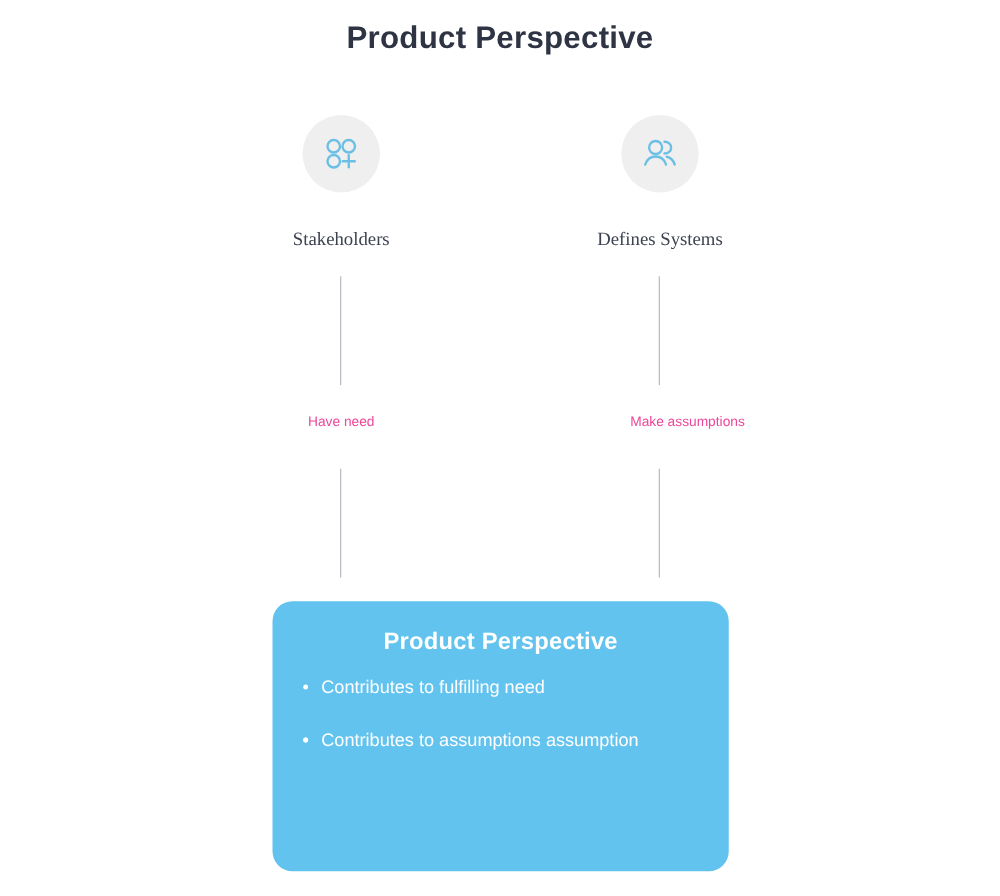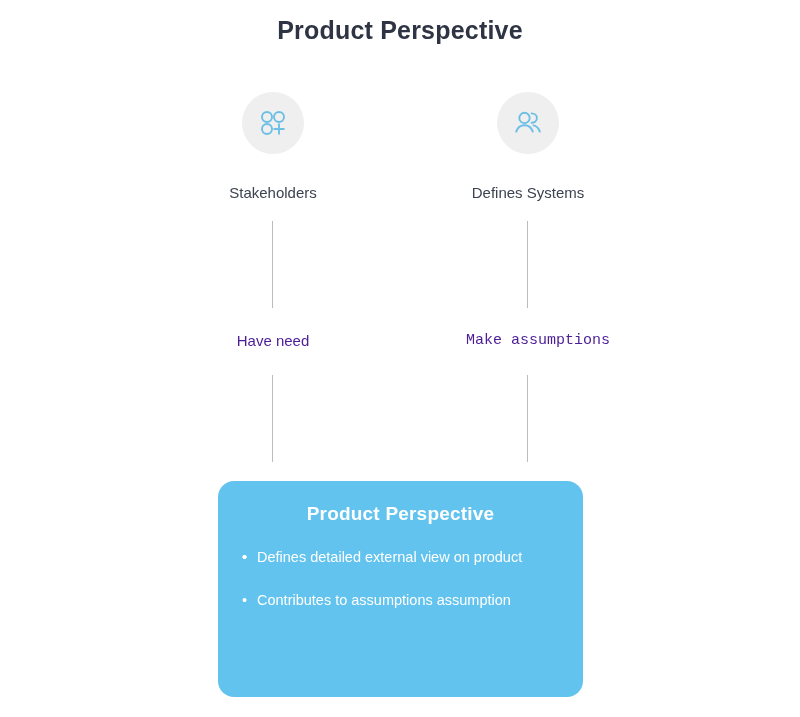--- a/index.html
+++ b/index.html
@@ -54,33 +54,34 @@
     align-items: center;
     justify-content: center;
   }
   .icon-circle svg { display: block; }
 
   .node-label {
     margin-top: 30px;
     font-size: 15px;
     color: #3c4250;
     white-space: nowrap;
+    font-family: Liberation Serif, serif;
   }
 
   
   .mid-label {
     position: absolute;
     width: 220px;
     text-align: center;
-    font-size: 15px;
-    color: #4c1d95;
+    font-size: 11px;
+    color: #ec4899;
     white-space: nowrap;
   }
   .mid-have-need        { left: 163px; top: 332px; }
-  .mid-make-assumptions { left: 428px; top: 332px; font-family: Liberation Mono, monospace; }
+  .mid-make-assumptions { left: 440px; top: 332px; }
 
   
   .connector {
     position: absolute;
     width: 1px;
     background: #b9bcc2;
   }
   .conn-left-top    { left: 272px; top: 221px; height: 87px; }
   .conn-right-top   { left: 527px; top: 221px; height: 87px; }
   .conn-left-bottom { left: 272px; top: 375px; height: 87px; }
@@ -170,24 +171,24 @@
   <div class="mid-label mid-make-assumptions">Make assumptions</div>
 
   <div class="connector conn-left-bottom"></div>
   <div class="connector conn-right-bottom"></div>
 
   <div class="product-card">
     <div class="card-title">Product Perspective</div>
     <ul class="card-list">
       <li>
         <span class="card-bullet">•</span>
+        <span>Contributes to fulfilling need</span>
       </li>
       <li>
         <span class="card-bullet">•</span>
-        <span>Defines detailed external view on product</span>
       </li>
       <li>
         <span class="card-bullet">•</span>
         <span>Contributes to assumptions assumption</span>
       </li>
     </ul>
   </div>
 
 </div>
 

